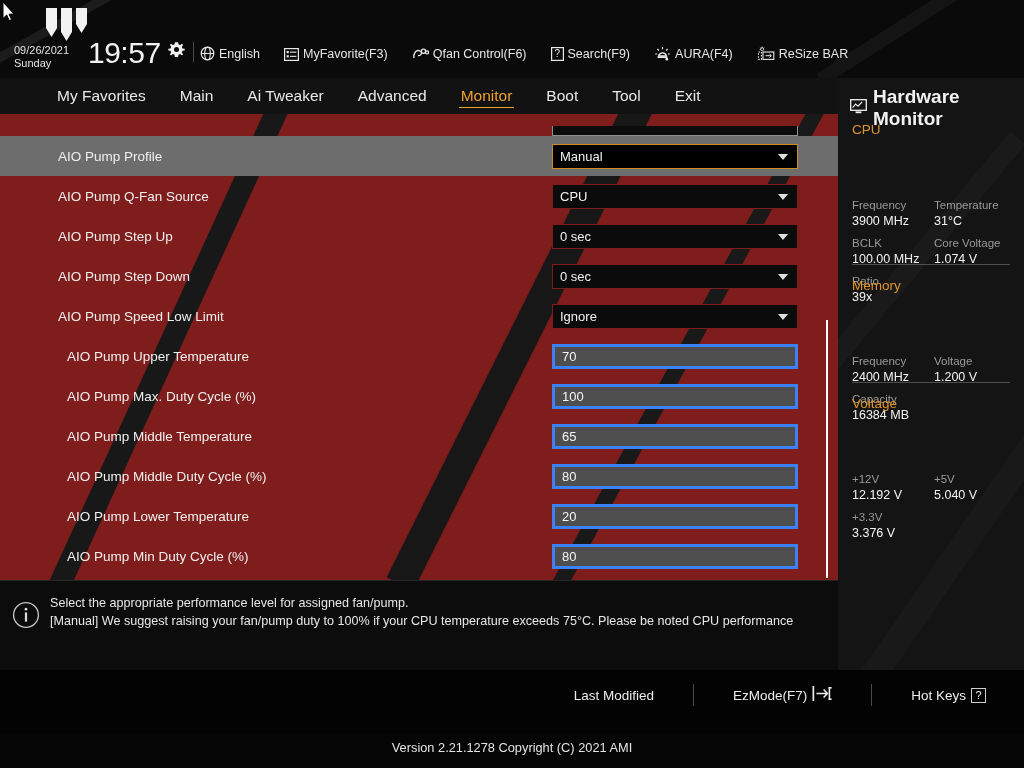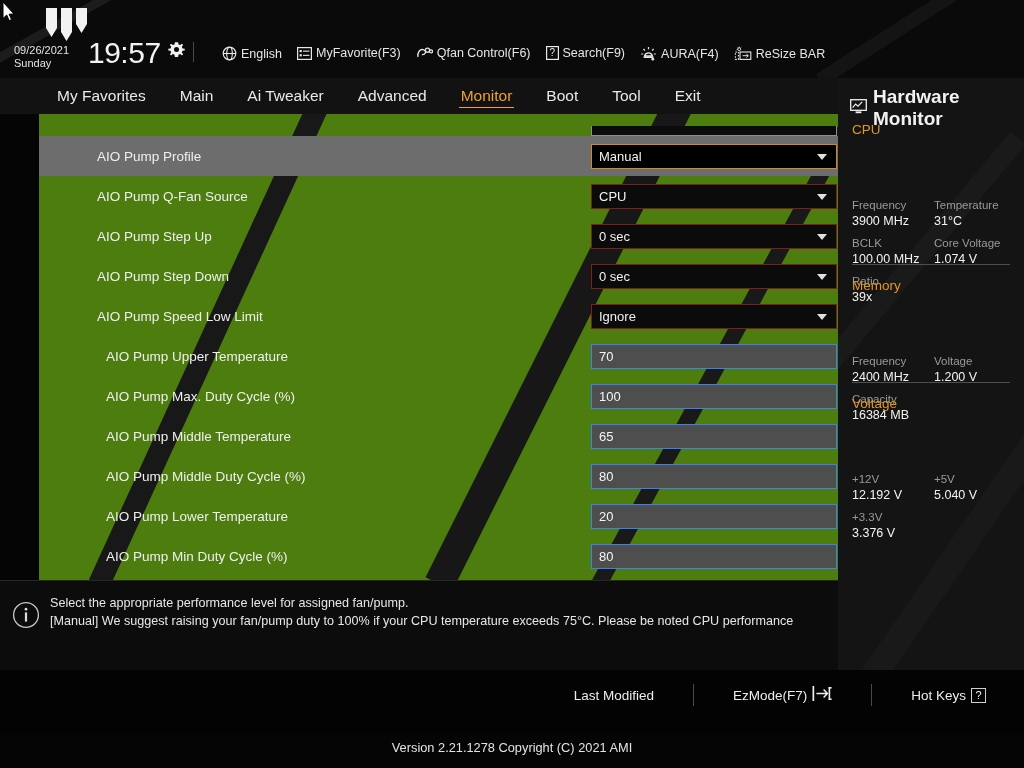--- a/index.html
+++ b/index.html
@@ -23,40 +23,40 @@
     position: absolute; left: 122px; top: 14px;
     font-size: 17.5px; font-weight: bold; color: #e8e8e8; letter-spacing: .2px;
   }
 
   .datebox { position: absolute; left: 14px; top: 44px; font-size: 11px; color: #e3e3e3; line-height: 12.5px; }
   .clock { position: absolute; left: 88px; top: 36px; font-size: 30px; color: #f2f2f2; letter-spacing: -.5px; }
   .gear-btn { position: absolute; left: 168px; top: 41px; width: 17px; height: 17px; }
 
   .hdr-div { position:absolute; left:193px; top:42px; width:1px; height:20px; background:#4a4a4a; }
 
-  .hdr-items { position: absolute; left: 222px; top: 46px; display: flex; align-items: flex-start; gap: 15px; }
+  .hdr-items { position: absolute; left: 200px; top: 46px; display: flex; align-items: flex-end; gap: 24px; }
   .hdr-item { display: flex; align-items: center; gap: 4px; font-size: 12.5px; color: #e6e6e6; white-space: nowrap; }
   .hdr-item svg { display:block; }
 
   
   .navbar { position: absolute; left: 0; top: 78px; width: 838px; height: 36px; background: #121212; }
   .navtabs { position: absolute; left: 40px; top: 0; height: 36px; display: flex; align-items: center; gap: 0; }
   .navtab {
     font-size: 15.5px; color: #e9e9e9; padding: 0 17px; height: 36px;
     display: flex; align-items: center; position: relative; white-space: nowrap;
   }
   .navtab.active { color: #f0a030; }
   .navtab.active::after {
     content: ""; position: absolute; left: 15px; right: 15px; bottom: 6px; height: 1.5px; background: #f0a030;
   }
 
   
   .content {
     position: absolute; left: 0; top: 114px; width: 838px; height: 466px;
-    background: #4d7c0f; overflow: hidden; margin-left: 39px;
+    background: #7f1d1d; overflow: hidden;
   }
   .content-bg { position:absolute; inset:0; overflow:hidden; pointer-events:none; }
 
   .row {
     position: relative; height: 40px; display: flex; align-items: center;
   }
   .row.clipped { height: 22px; align-items: flex-end; }
   .row.selected { background: #6d6d6d; }
   .row-label {
     position: absolute; left: 58px; font-size: 13.5px; color: #efefef; white-space: nowrap;
@@ -70,21 +70,21 @@
     display: flex; align-items: center; position: relative;
   }
   .dropdown.focused { border-color: #d08a22; background: #000; }
   .dropdown .dval { font-size: 13px; color: #f2f2f2; padding-left: 7px; }
   .dropdown .caret {
     position: absolute; right: 9px; top: 50%; margin-top: -2px;
     width: 0; height: 0; border-left: 5px solid transparent; border-right: 5px solid transparent;
     border-top: 6px solid #e0e0e0;
   }
   .textinput {
-    height: 25px; background: #4e4e4e; border: 1px solid #3b82f6;
+    height: 25px; background: #4e4e4e; border: 3px solid #3b82f6;
     display: flex; align-items: center;
   }
   .textinput .tval { font-size: 13px; color: #f5f5f5; padding-left: 7px; }
 
   .clip-box {
     position: absolute; left: 552px; width: 246px; height: 10px; bottom: 0;
     border: 1px solid #8e8e8e; border-top: none; background: #0b0b0b;
   }
 
   .scrollbar {

